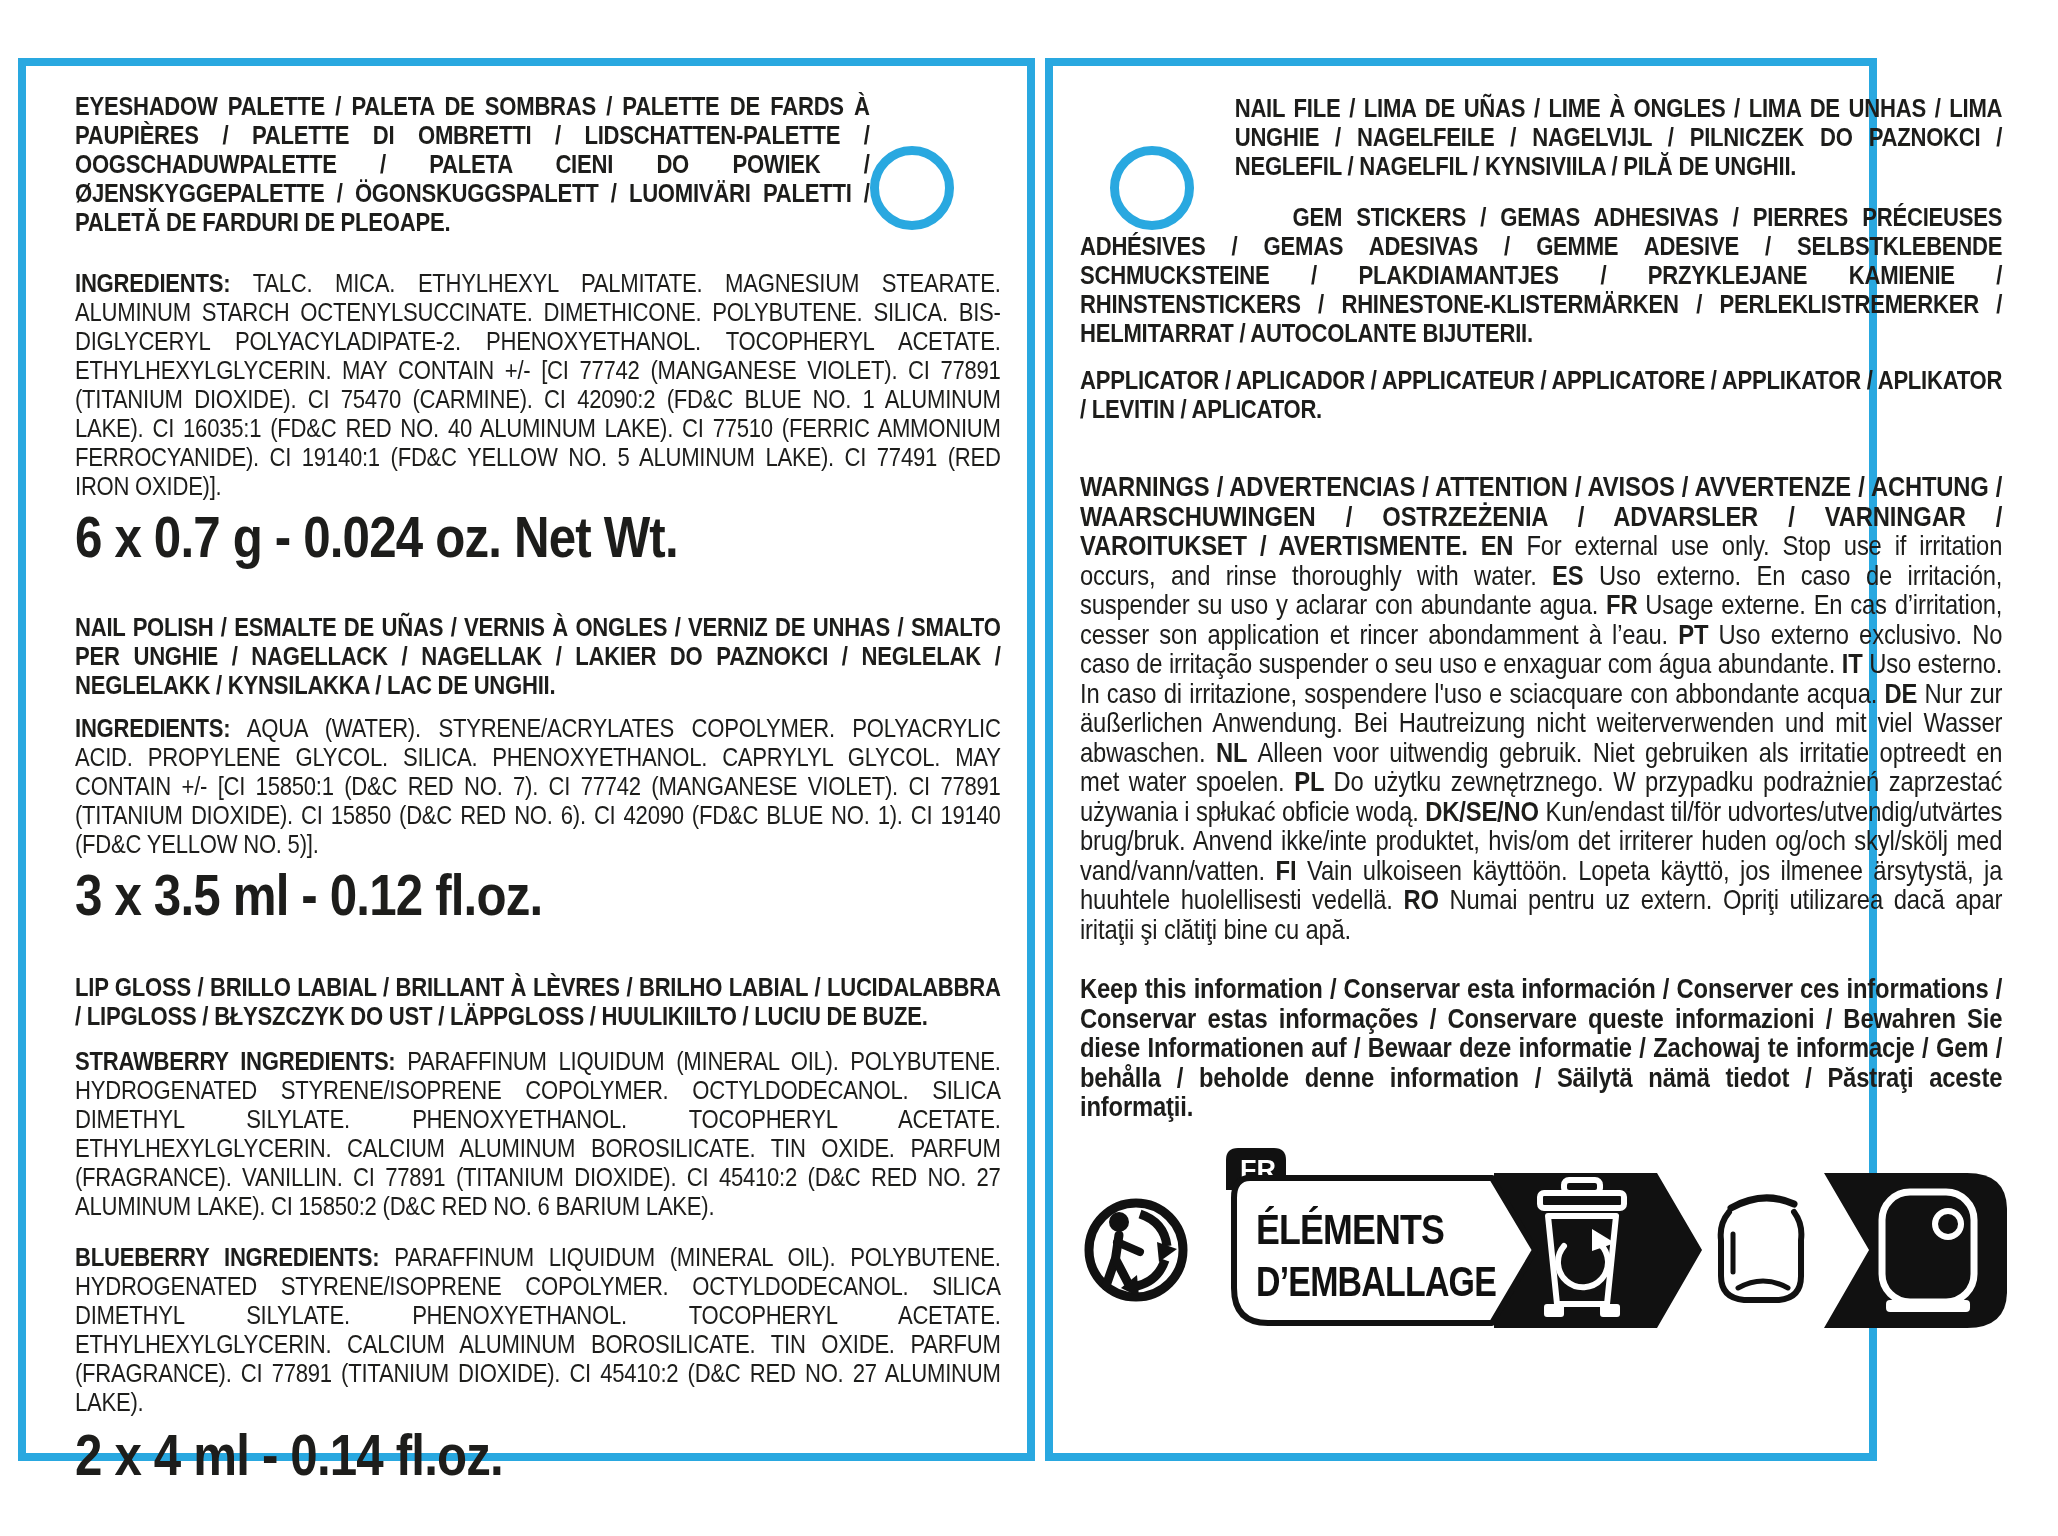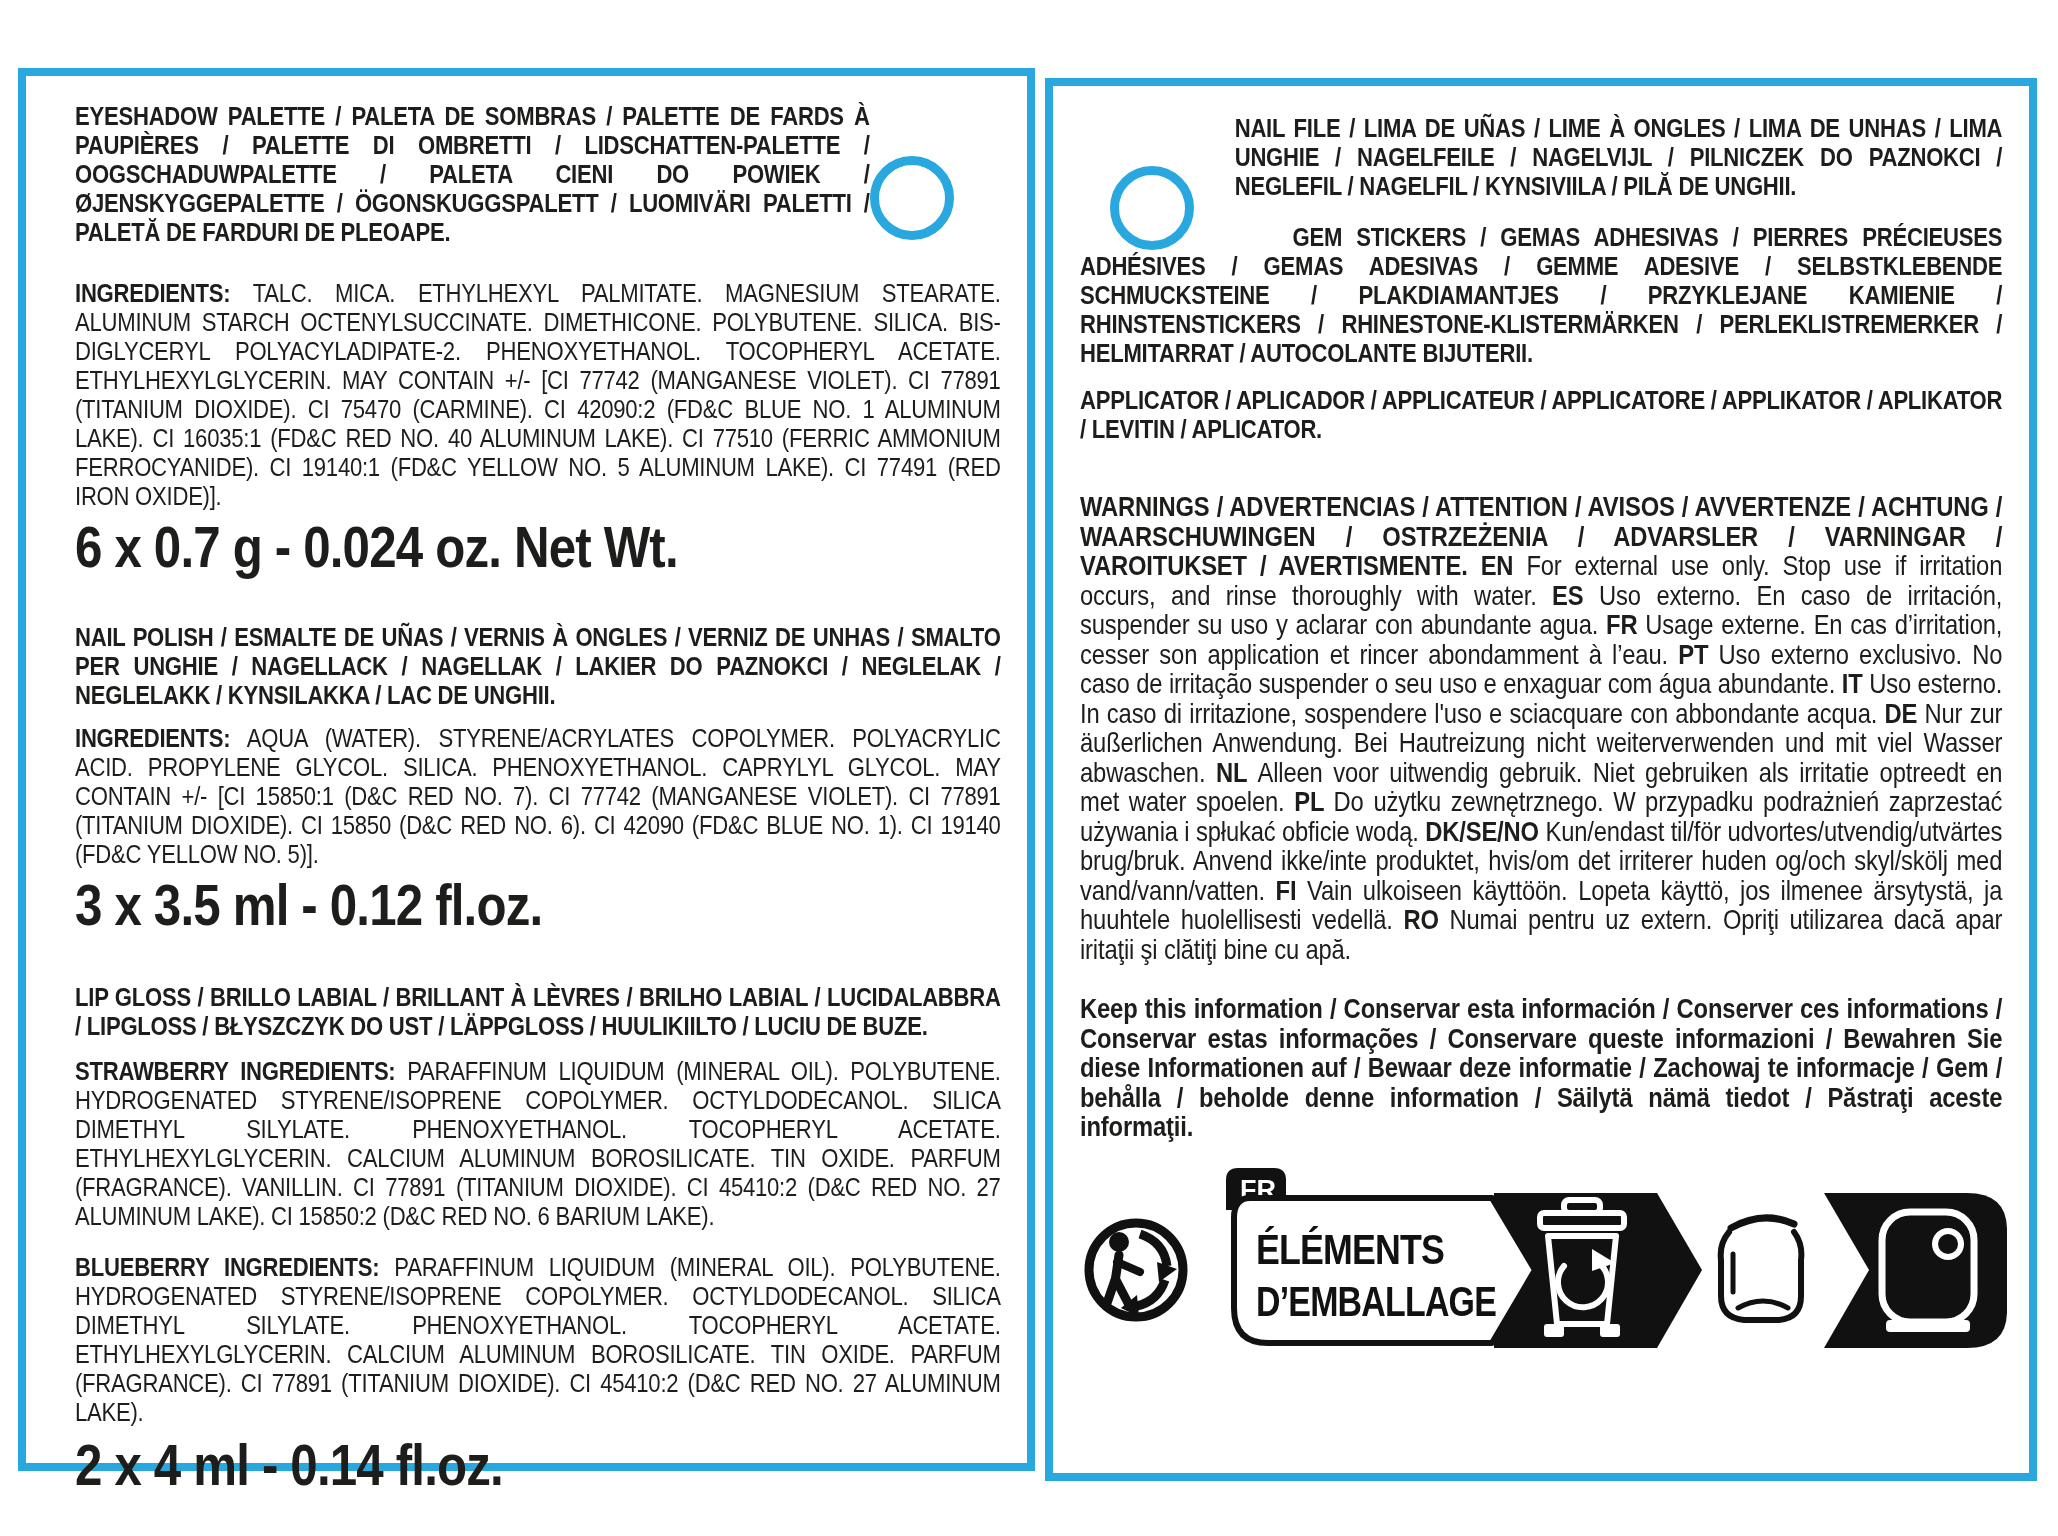--- a/index.html
+++ b/index.html
@@ -3,25 +3,25 @@
 <meta charset="utf-8">
 <style>
   html,body{margin:0;padding:0;}
   body{
     width:2058px;height:1536px;background:#ffffff;
     font-family:"Liberation Sans",sans-serif;color:#1d1d1b;
     -webkit-font-smoothing:antialiased;overflow:hidden;
   }
   .page{position:relative;width:2058px;height:1536px;background:#fff;}
   .panel{
-    position:absolute;top:68px;height:1403px;box-sizing:border-box;
+    position:absolute;top:58px;height:1403px;box-sizing:border-box;
     border:8px solid #29A8E0;background:#fff;
   }
   .panel-left{left:18px;width:1017px;}
-  .panel-right{left:1045px;width:992px;margin-top:10px;}
+  .panel-right{left:1045px;width:832px;}
   .content{
     transform:scaleX(0.85);transform-origin:0 0;
   }
   .panel-left .content{width:1089px;margin:26px 0 0 49px;}
   .panel-right .content{width:1085px;margin:28px 0 0 27px;}
   p{margin:0;}
   .title{
     font-weight:bold;font-size:26px;line-height:29px;
     letter-spacing:-0.3px;text-align:justify;
   }

